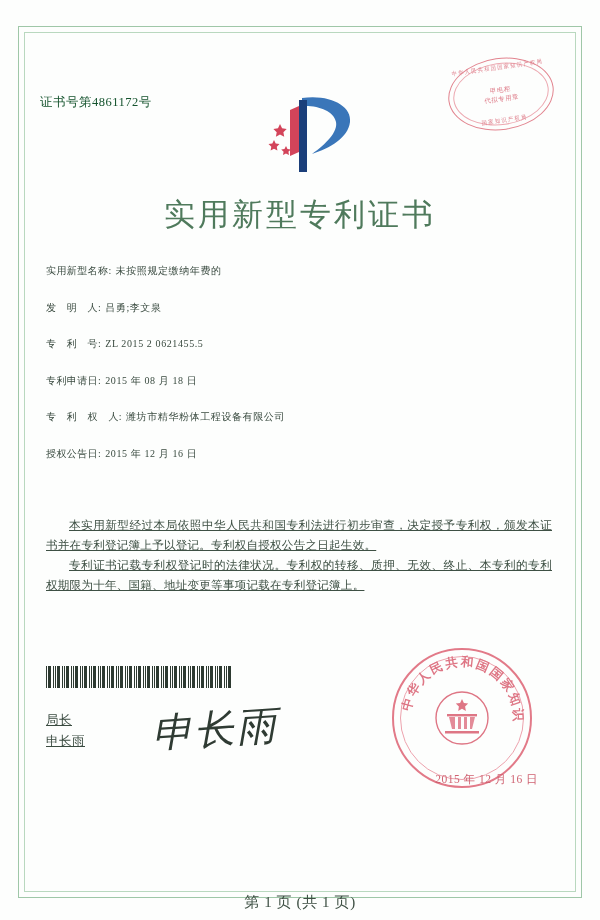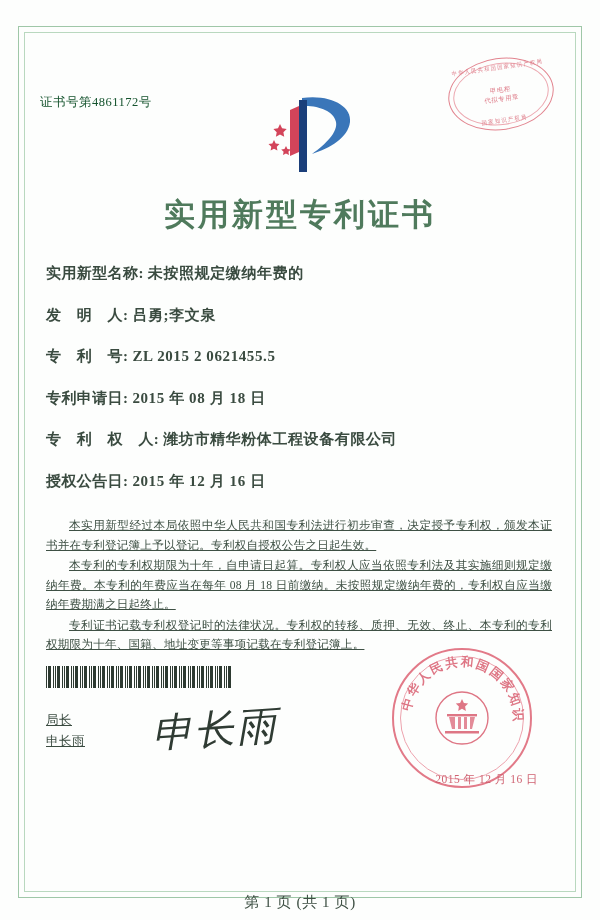--- a/index.html
+++ b/index.html
@@ -110,41 +110,40 @@
   }
 
   
   .title {
     position: absolute;
     left: 0;
     right: 0;
     top: 146px;
     text-align: center;
     font-size: 31px;
-    font-weight: bold;
+    font-weight: normal;
     letter-spacing: 3px;
     color: #4f7a5c;
     font-family: "Liberation Serif", "DejaVu Serif", serif;
   }
 
   
   .fields {
     position: absolute;
     left: 6px;
     right: 6px;
     top: 216px;
   }
   .field-row {
     display: flex;
     align-items: baseline;
     margin-bottom: 22.5px;
-    font-size: 15px;
+    font-size: 10px;
     color: #3a4b40;
     letter-spacing: 0.4px;
-    font-weight: bold;
   }
   .field-label {
     white-space: pre;
     flex: 0 0 auto;
   }
   .field-value {
     margin-left: 4px;
     letter-spacing: 0.6px;
   }
 
@@ -317,21 +316,20 @@
         <span class="field-value">潍坊市精华粉体工程设备有限公司</span>
       </div>
       <div class="field-row">
         <span class="field-label">授权公告日:</span>
         <span class="field-value">2015 年 12 月 16 日</span>
       </div>
     </div>
 
     <div class="body-text">
       <p>本实用新型经过本局依照中华人民共和国专利法进行初步审查，决定授予专利权，颁发本证书并在专利登记簿上予以登记。专利权自授权公告之日起生效。</p>
-      <p>本专利的专利权期限为十年，自申请日起算。专利权人应当依照专利法及其实施细则规定缴纳年费。本专利的年费应当在每年 08 月 18 日前缴纳。未按照规定缴纳年费的，专利权自应当缴纳年费期满之日起终止。</p>
       <p>专利证书记载专利权登记时的法律状况。专利权的转移、质押、无效、终止、本专利的专利权期限为十年、国籍、地址变更等事项记载在专利登记簿上。</p>
     </div>
 
     <div class="barcode"></div>
 
     <div class="sign-block">
       <div>局长</div>
       <div>申长雨</div>
     </div>
     <div class="sign-script">申长雨</div>

